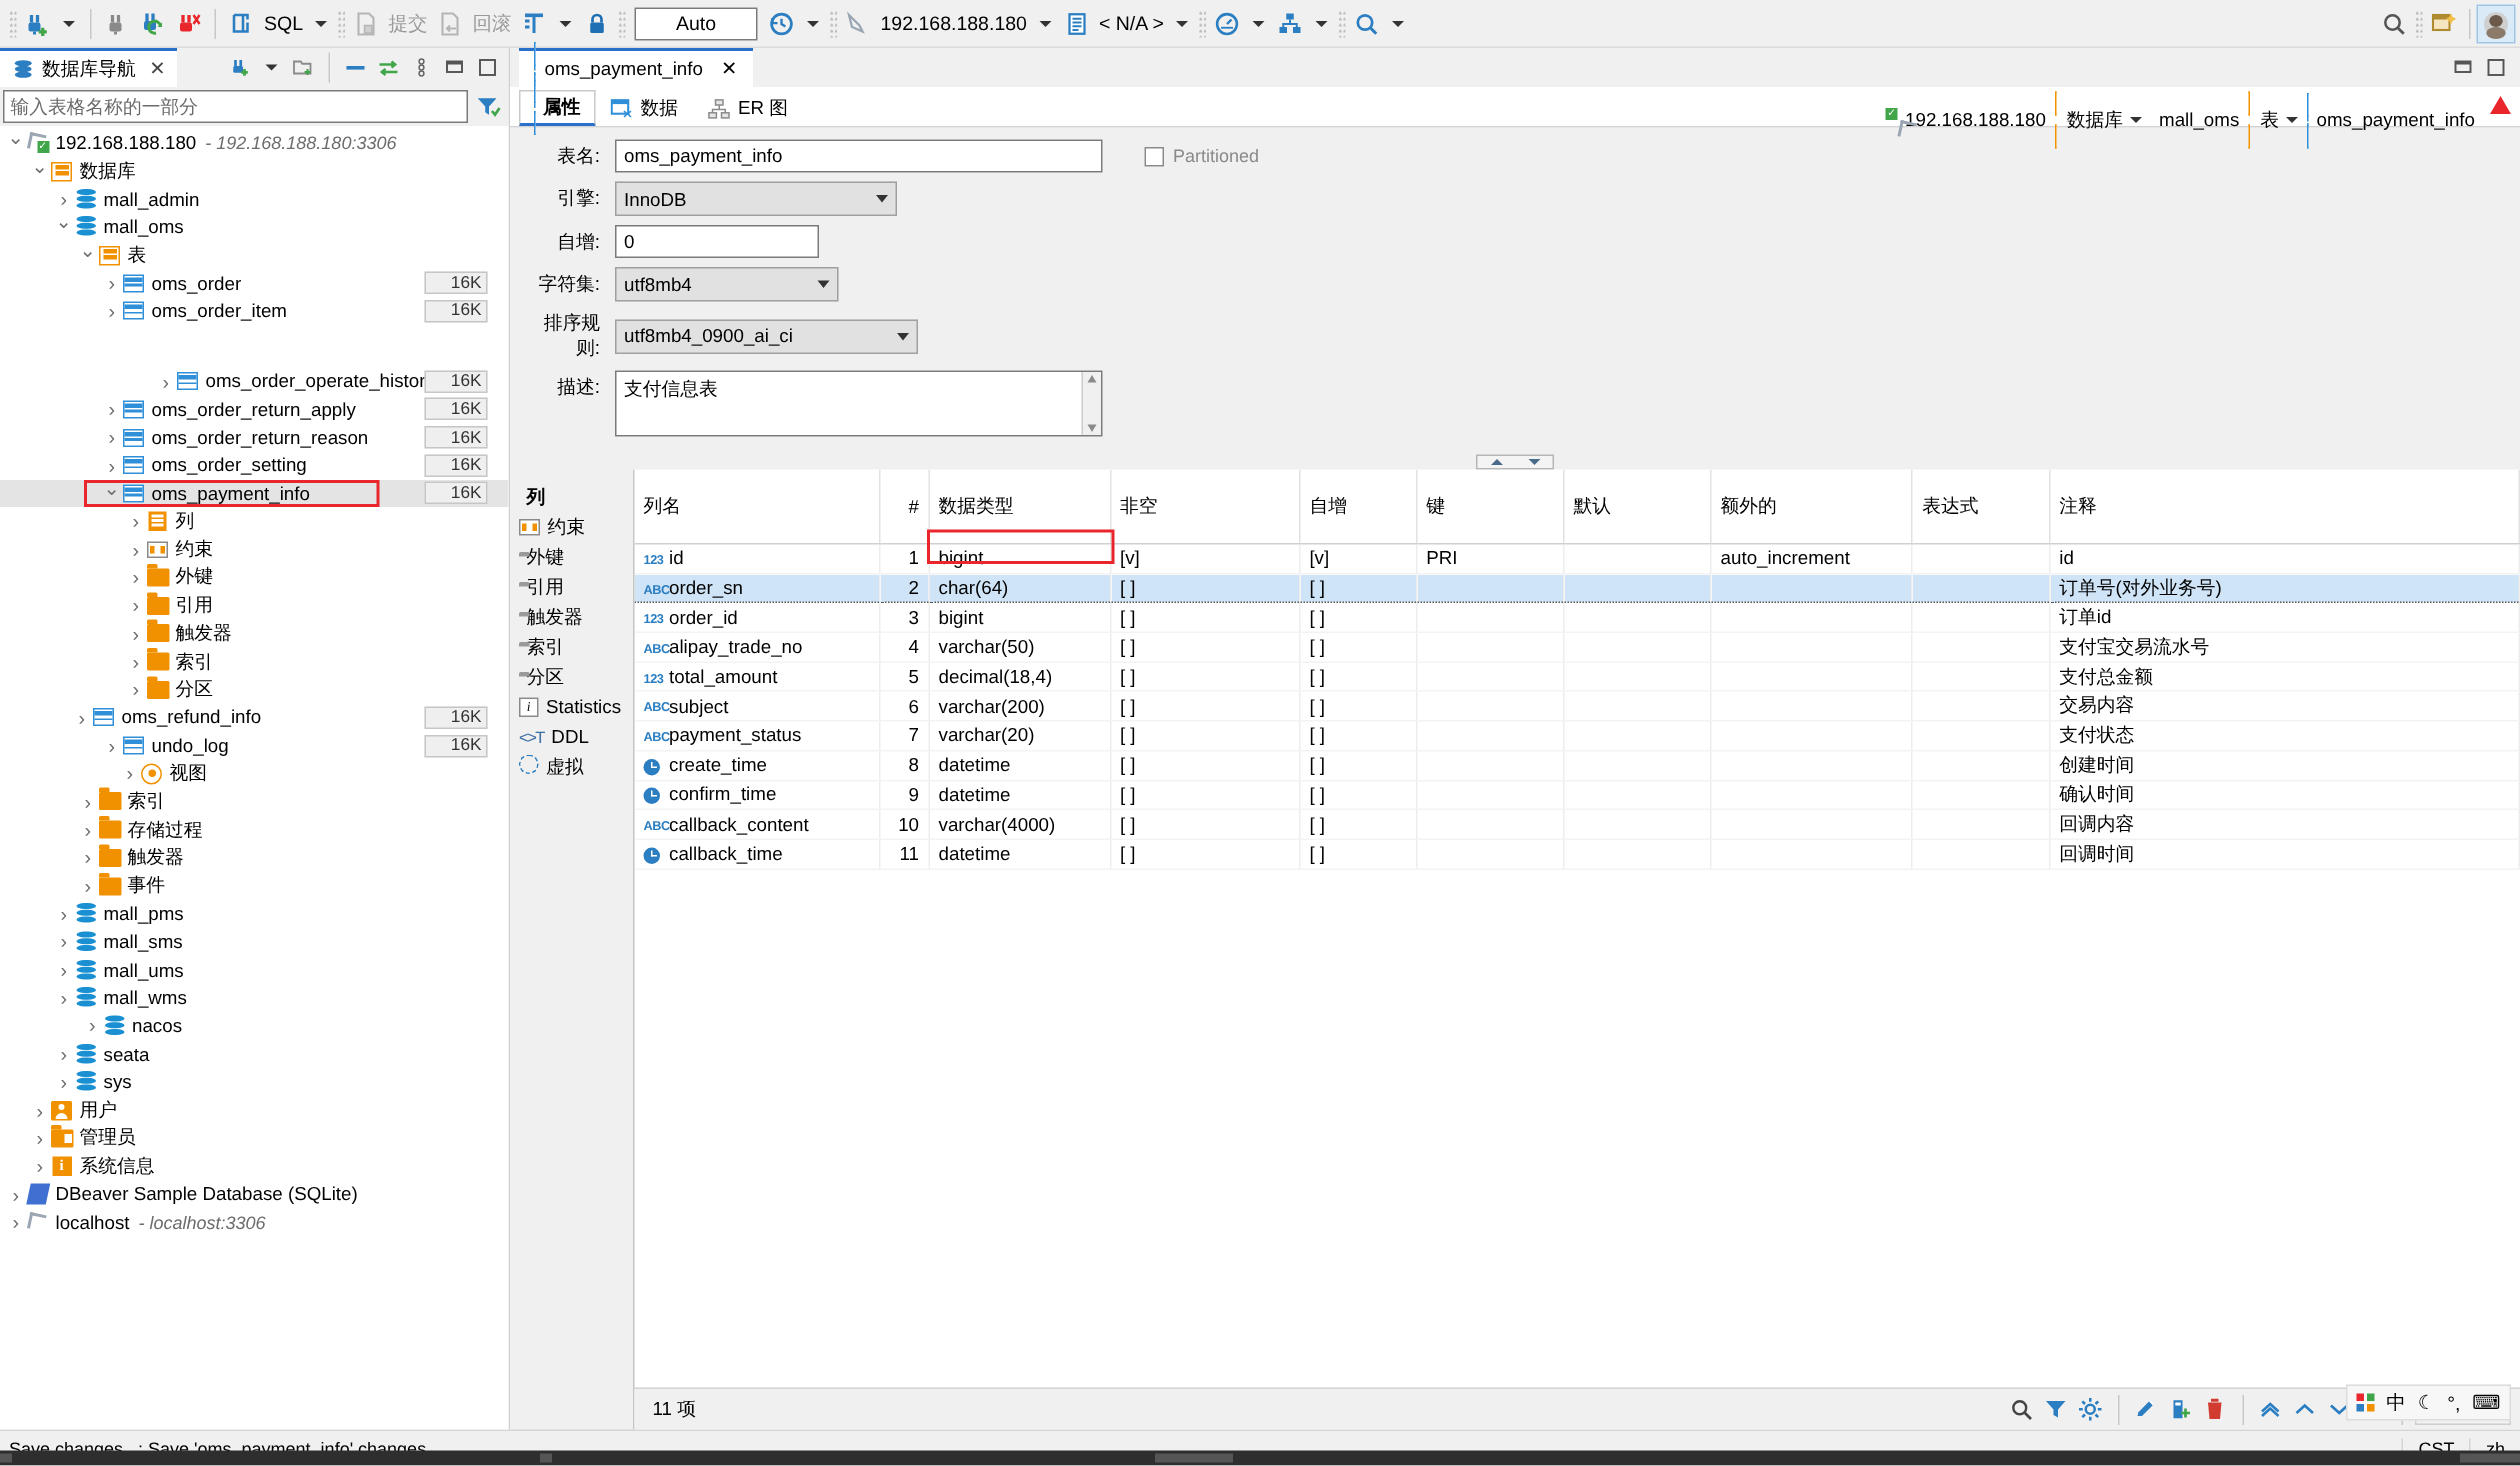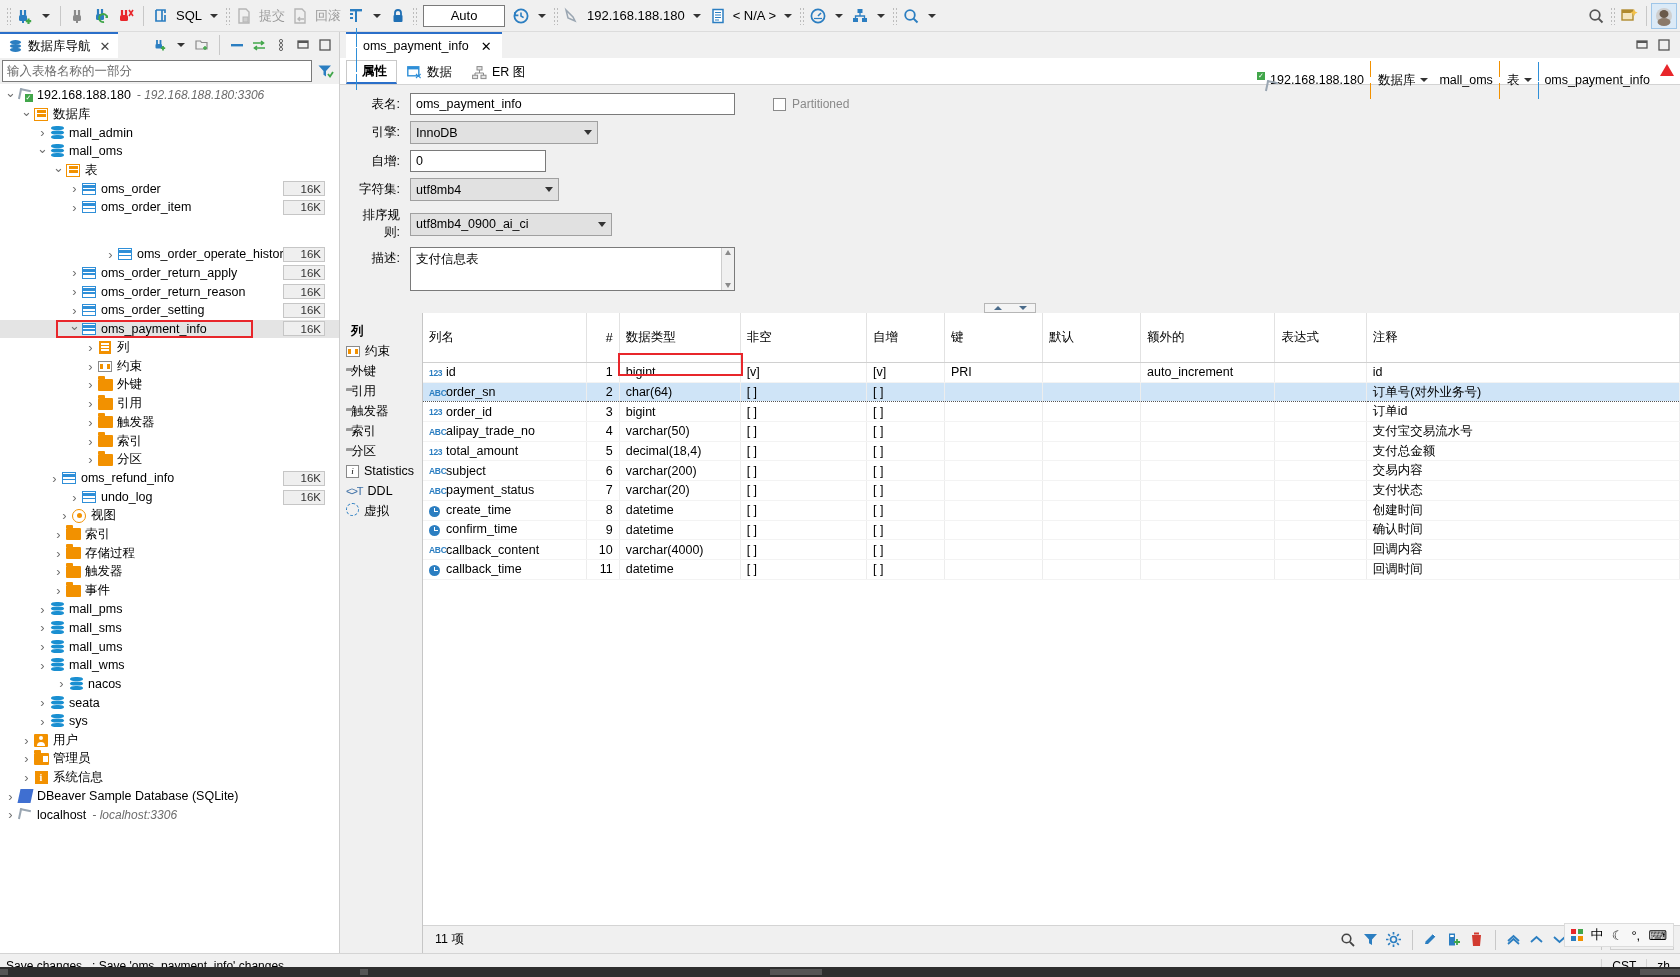--- a/index.html
+++ b/index.html
@@ -143,21 +143,21 @@
   .pselect .arr { width:0;height:0;border-left:4px solid transparent;border-right:4px solid transparent;
      border-top:5px solid #333; margin-left: 10px; }
   .ptext { border: 1px solid #7a7a7a; background: #fff; font-size: 12.5px; padding: 3px 5px;
      position: relative; }
   .ptext .sbar { position:absolute; right:0; top:0; bottom:0; width:13px; background:#f0f0f0;
      border-left:1px solid #cdcdcd; }
   .ptext .sbar .up { position:absolute; top:2px; left:3px; width:0;height:0;
      border-left:3.5px solid transparent;border-right:3.5px solid transparent;border-bottom:5px solid #8a8a8a;}
   .ptext .sbar .dn { position:absolute; bottom:2px; left:3px; width:0;height:0;
      border-left:3.5px solid transparent;border-right:3.5px solid transparent;border-top:5px solid #8a8a8a;}
-  .chkrow { display:flex; align-items:flex-end; gap:6px; margin-left: 38px; }
+  .chkrow { display:flex; align-items:flex-end; gap:6px; margin-left: 28px; }
   .chkbox { width:13px;height:13px;border:1px solid #8a8a8a;background:#fff; }
 
   
   .sash { height: 10px; background: #f0f0f0; position: relative; }
   .sash-ctl { position: absolute; left: 50%; transform: translateX(-50%); top: 0;
      width: 52px; height: 10px; border: 1px solid #b6b6b6; background: #f4f4f4;
      display: flex; align-items: center; justify-content: space-around; }
   .sash-ctl .u { width:0;height:0;border-left:4px solid transparent;border-right:4px solid transparent;
      border-bottom:4px solid #4a6b8a; }
   .sash-ctl .d { width:0;height:0;border-left:4px solid transparent;border-right:4px solid transparent;
@@ -655,21 +655,21 @@
             <span class="arrow closed"></span>
             <span class="ticon">
               <span class="ic-tbl">
                 <i></i>
                 <u></u>
               </span>
             </span>
             <span class="tlabel">undo_log</span>
             <span class="size-badge">16K</span>
           </div>
-          <div class="trow" style="padding-left: 58px;">
+          <div class="trow" style="padding-left: 80px;">
             <span class="arrow closed"></span>
             <span class="ticon">
               <span class="ic-eye">
                 <i></i>
               </span>
             </span>
             <span class="tlabel">视图</span>
           </div>
           <div class="trow" style="padding-left: 52px;">
             <span class="arrow closed"></span>

